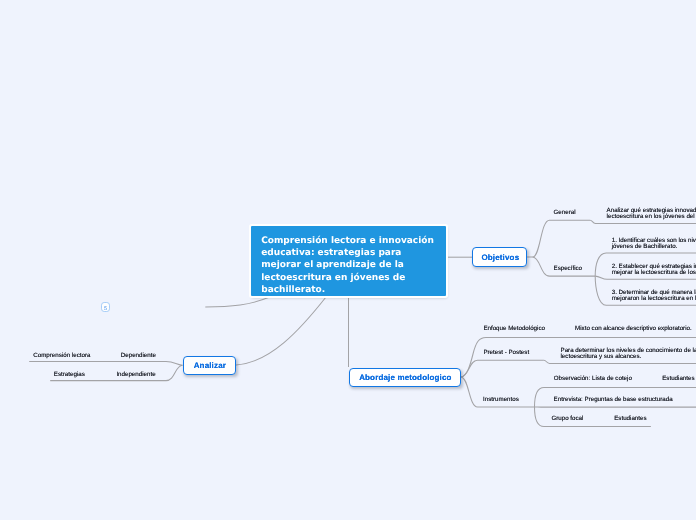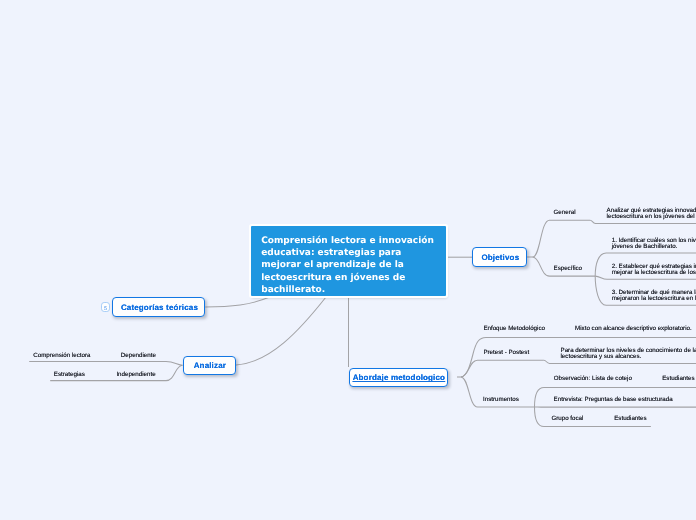--- a/index.html
+++ b/index.html
@@ -83,26 +83,25 @@
 
       <path d="M182.5,365.3 C178,365.3 174,361.5 166,361.5 L29.2,361.5"></path>
       <path d="M182.5,365.3 C175,365.5 175,380.6 166,380.6 L50.2,380.6"></path>
     </g>
   </svg>
 
   <div class="node root-node">Comprensión lectora e innovación educativa: estrategias para mejorar el aprendizaje de la lectoescritura en jóvenes de bachillerato.</div>
 
   <div class="box-node" style="left:472.4px;top:246.9px;width:54.7px;height:19.8px;">Objetivos</div>
 
-  <div class="box-node" style="left:112.4px;top:297.1px;width:92.9px;height:20px;">Categorías teóricas</div>
   <div class="badge">5</div>
 
   <div class="box-node" style="left:182.5px;top:355.5px;width:53.5px;height:19.5px;">Analizar</div>
 
-  <div class="box-node" style="left:348.8px;top:367.6px;width:99px;height:19.3px;text-decoration:underline;">Abordaje metodologico</div>
+  <div class="box-node" style="left:348.8px;top:367.6px;width:112px;height:19.3px;">Abordaje metodologico</div>
 
   <div class="txt" style="left:553.5px;top:210px;">General</div>
   <div class="txt" style="left:606.6px;top:207.7px;"><span>Analizar qué estrategias innovadoras puede</span><br><span>lectoescritura en los jóvenes del</span></div>
 
   <div class="txt" style="left:553.5px;top:266px;">Específico</div>
 
   <div class="txt" style="left:611.7px;top:237.8px;"><span>1. Identificar cuáles son los niveles de lect</span><br><span>jóvenes de Bachillerato.</span></div>
   <div class="txt" style="left:611.7px;top:263.8px;"><span>2. Establecer qué estrategias innovadoras</span><br><span>mejorar la lectoescritura de los jóvenes.</span></div>
   <div class="txt" style="left:611.7px;top:289.7px;"><span>3. Determinar de qué manera las estrategi</span><br><span>mejoraron la lectoescritura en los jóvenes.</span></div>
 

